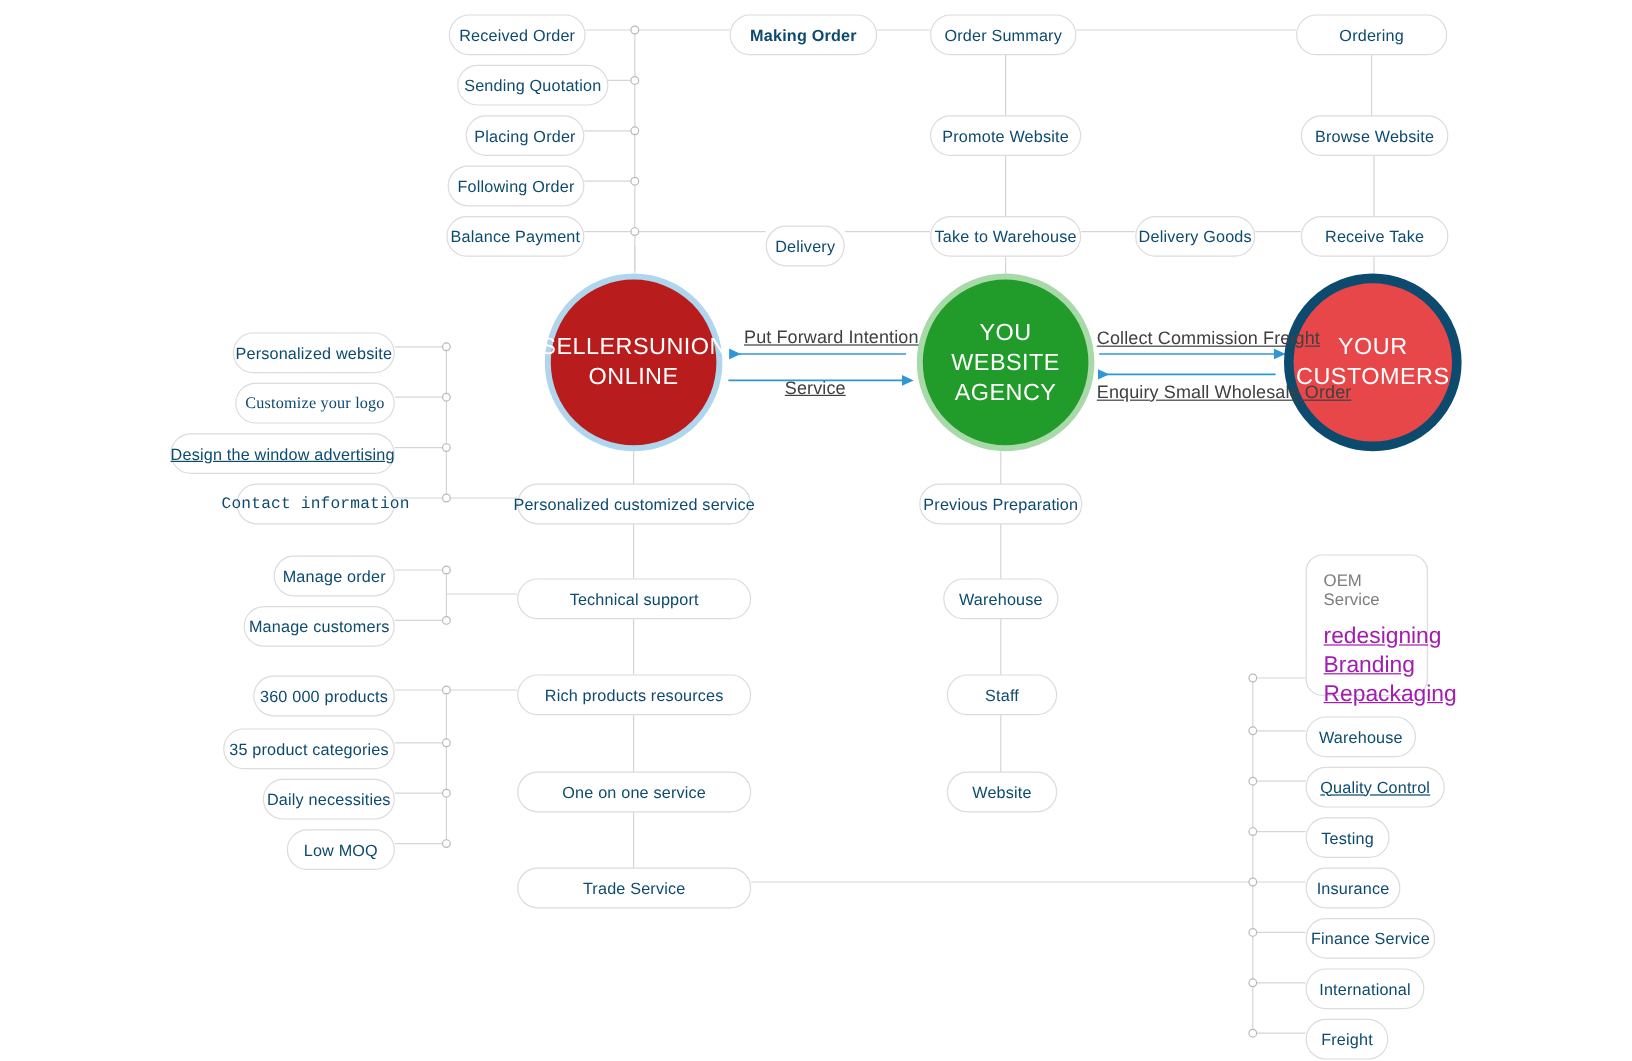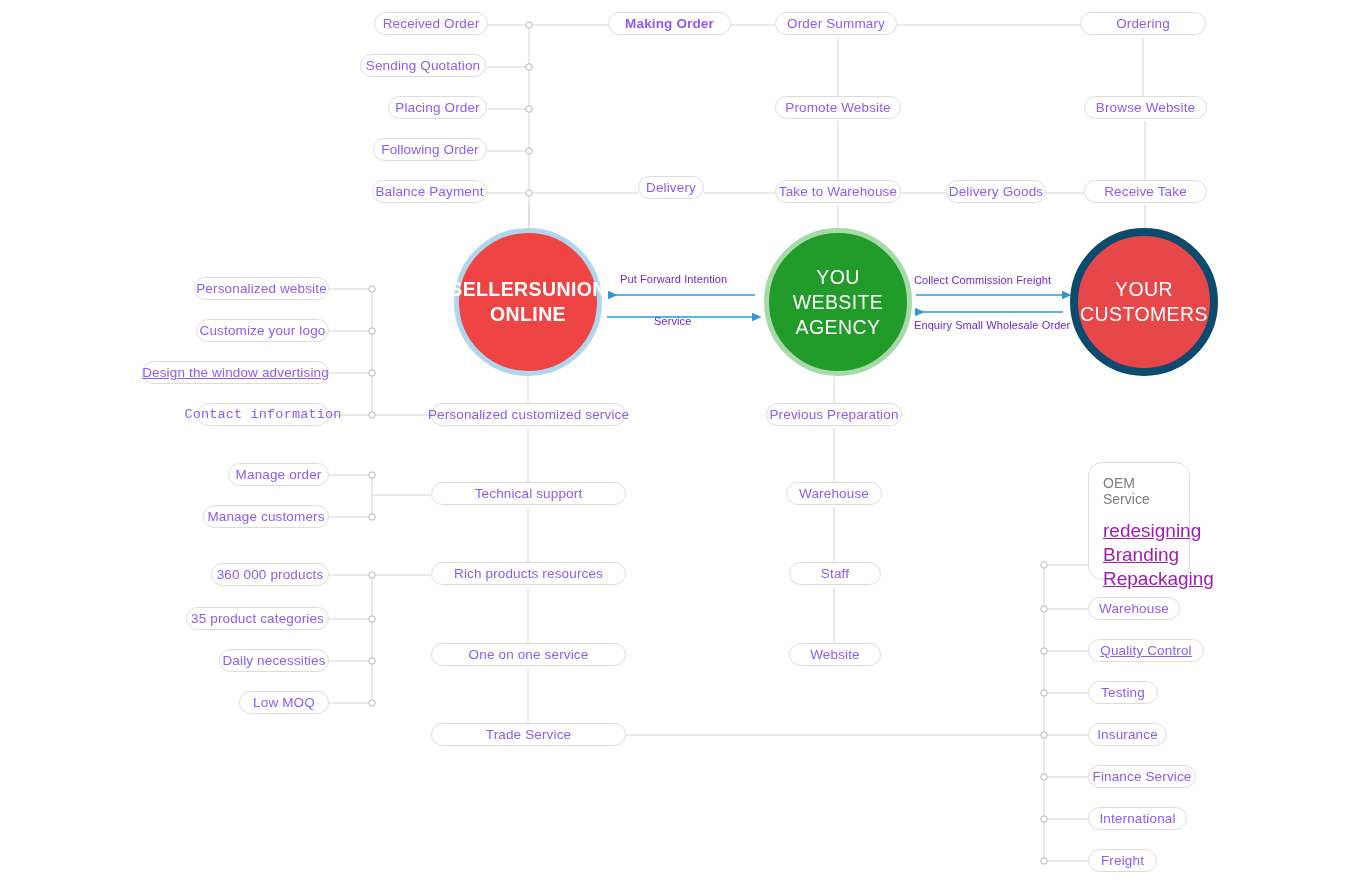--- a/index.html
+++ b/index.html
@@ -6,29 +6,29 @@
   body{font-family:"Liberation Sans","DejaVu Sans",sans-serif;}
   #stage{position:relative;width:1360px;height:884px;background:#ffffff;overflow:hidden;}
   svg#wires{position:absolute;left:0;top:0;width:1360px;height:884px;pointer-events:none;}
 
   .pill{
     position:absolute;
     box-sizing:border-box;
     border:1px solid #dcdcdc;
     border-radius:999px;
     background:#ffffff;
-    color:#8b5cf6;
+    color:#0c4a6e;
     font-size:13.5px;
     font-weight:400;
     display:flex;
     align-items:center;
     justify-content:center;
     white-space:nowrap;
     letter-spacing:.15px;
-    height:23px;
+    height:34px;
     padding:0 14px;
   }
 
   .circle{
     position:absolute;
     box-sizing:border-box;
     border-radius:50%;
     display:flex;
     flex-direction:column;
     align-items:center;
@@ -36,24 +36,25 @@
     color:#ffffff;
     font-size:19.5px;
     line-height:25px;
     letter-spacing:.4px;
     text-align:center;
   }
   .circle span{display:block;}
 
   .arrowlabel{
     position:absolute;
-    color:#6d28d9;
-    font-size:11px;
+    color:#404040;
+    font-size:15px;
     white-space:nowrap;
     letter-spacing:.1px;
+    text-decoration:underline;
   }
 
   .oembox{
     position:absolute;
     box-sizing:border-box;
     border:1px solid #dcdcdc;
     border-radius:14px;
     background:#ffffff;
     color:#8a8a8a;
     font-size:13.5px;
@@ -183,38 +184,38 @@
     </defs>
     <g stroke="#2E97D4" stroke-width="1.4" fill="none">
       <line x1="755" y1="295" x2="609" y2="295" marker-end="url(#arrL)"></line>
       <line x1="607" y1="317" x2="753" y2="317" marker-end="url(#arrR)"></line>
       <line x1="916" y1="295" x2="1063" y2="295" marker-end="url(#arrR)"></line>
       <line x1="1063" y1="312" x2="916" y2="312" marker-end="url(#arrL)"></line>
     </g>
   </svg>
 
   <div class="pill" style="left:374px;top:12px;width:114px;">Received Order</div>
-  <div class="pill" style="left:360px;top:54px;width:126px;">Sending Quotation</div>
+  <div class="pill" style="left:381px;top:54px;width:126px;">Sending Quotation</div>
   <div class="pill" style="left:388px;top:96px;width:99px;">Placing Order</div>
   <div class="pill" style="left:373px;top:138px;width:114px;">Following Order</div>
   <div class="pill" style="left:372px;top:180px;width:115px;">Balance Payment</div>
 
   <div class="pill" style="left:608px;top:12px;width:123px;font-weight:bold;">Making Order</div>
-  <div class="pill" style="left:638px;top:176px;width:66px;text-align:right;">Delivery</div>
+  <div class="pill" style="left:638px;top:188px;width:66px;text-align:right;">Delivery</div>
 
   <div class="pill" style="left:775px;top:12px;width:122px;">Order Summary</div>
   <div class="pill" style="left:775px;top:96px;width:126px;">Promote Website</div>
   <div class="pill" style="left:775px;top:180px;width:126px;">Take to Warehouse</div>
 
   <div class="pill" style="left:946px;top:180px;width:100px;">Delivery Goods</div>
   <div class="pill" style="left:1080px;top:12px;width:126px;">Ordering</div>
   <div class="pill" style="left:1084px;top:96px;width:123px;">Browse Website</div>
   <div class="pill" style="left:1084px;top:180px;width:123px;">Receive Take</div>
 
-  <div class="circle" style="left:454px;top:228px;width:148px;height:148px;background:#ef4444;border:5px solid #AFD6EC;font-weight:bold;">
+  <div class="circle" style="left:454px;top:228px;width:148px;height:148px;background:#b91c1c;border:5px solid #AFD6EC;">
     <span>SELLERSUNION</span>
     <span>ONLINE</span>
   </div>
 
   <div class="circle" style="left:764px;top:228px;width:148px;height:148px;background:#219B2A;border:5px solid #A8D9A8;">
     <span>YOU</span>
     <span>WEBSITE</span>
     <span>AGENCY</span>
   </div>
 
@@ -228,21 +229,21 @@
   <div class="arrowlabel" style="left:914px;top:274px;">Collect Commission Freight</div>
   <div class="arrowlabel" style="left:914px;top:319px;">Enquiry  Small Wholesale Order</div>
 
   <div class="pill" style="left:431px;top:403px;width:195px;">Personalized customized service</div>
   <div class="pill" style="left:431px;top:482px;width:195px;">Technical support</div>
   <div class="pill" style="left:431px;top:562px;width:195px;">Rich products resources</div>
   <div class="pill" style="left:431px;top:643px;width:195px;">One on one service</div>
   <div class="pill" style="left:431px;top:723px;width:195px;">Trade Service</div>
 
   <div class="pill" style="left:194px;top:277px;width:135px;">Personalized website</div>
-  <div class="pill" style="left:196px;top:319px;width:133px;">Customize your logo</div>
+  <div class="pill" style="left:196px;top:319px;width:133px;font-family:Liberation Serif, serif;">Customize your logo</div>
   <div class="pill" style="left:142px;top:361px;width:187px;text-decoration:underline;">Design the window advertising</div>
   <div class="pill" style="left:197px;top:403px;width:132px;font-family:Liberation Mono, monospace;">Contact information</div>
 
   <div class="pill" style="left:228px;top:463px;width:101px;">Manage order</div>
   <div class="pill" style="left:203px;top:505px;width:126px;">Manage customers</div>
 
   <div class="pill" style="left:211px;top:563px;width:118px;">360 000 products</div>
   <div class="pill" style="left:186px;top:607px;width:143px;">35 product categories</div>
   <div class="pill" style="left:219px;top:649px;width:110px;">Daily necessities</div>
   <div class="pill" style="left:239px;top:691px;width:90px;">Low MOQ</div>

